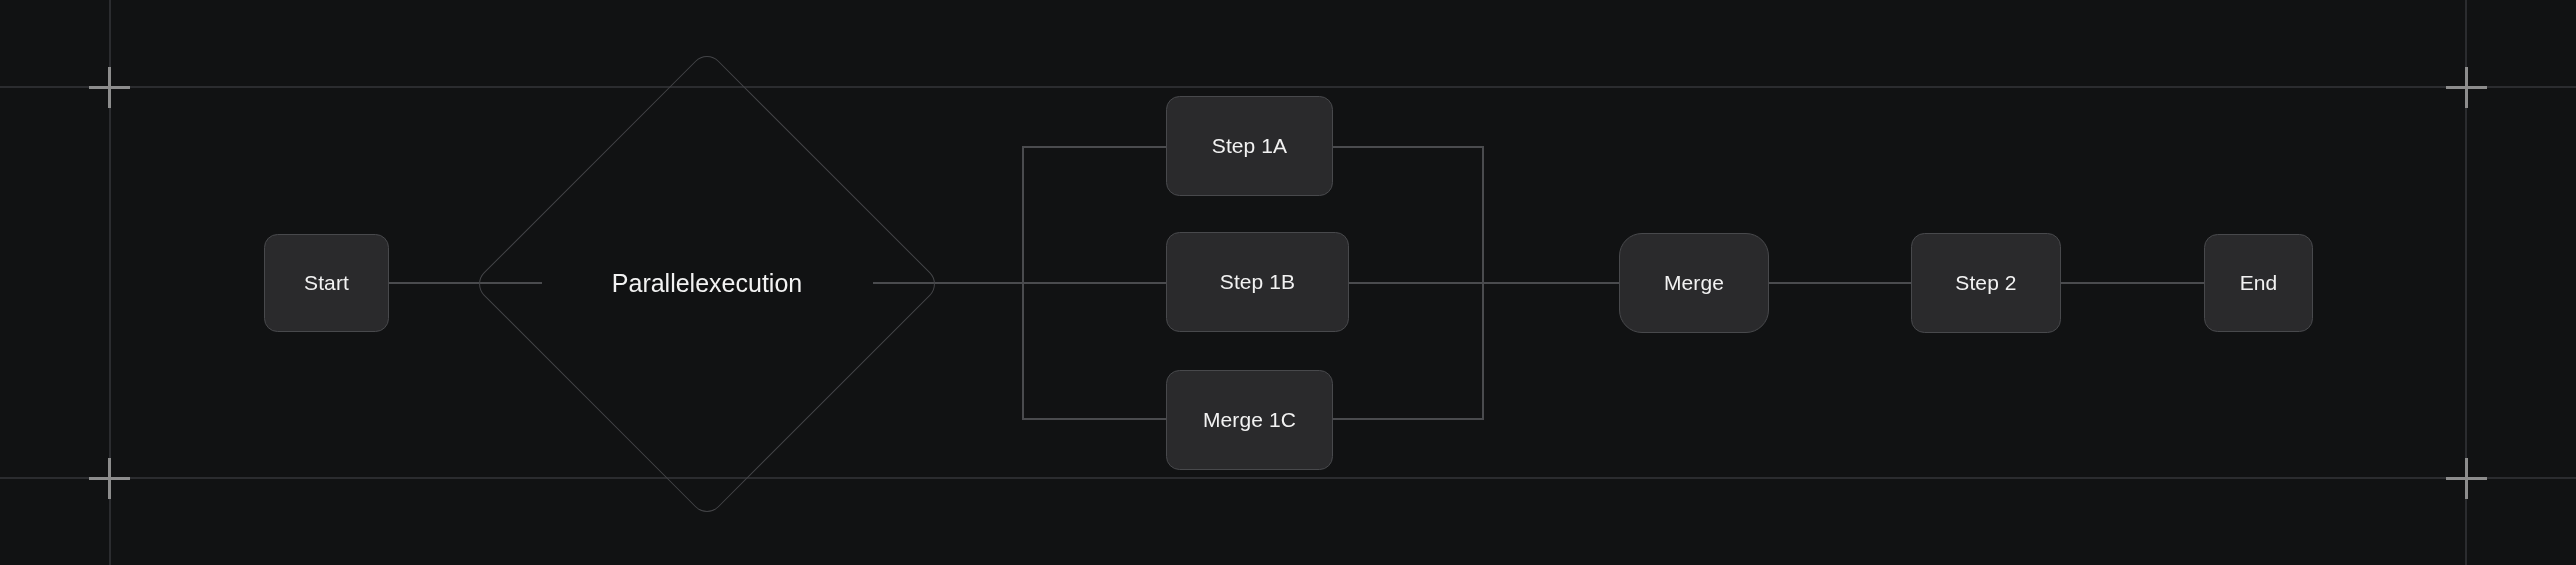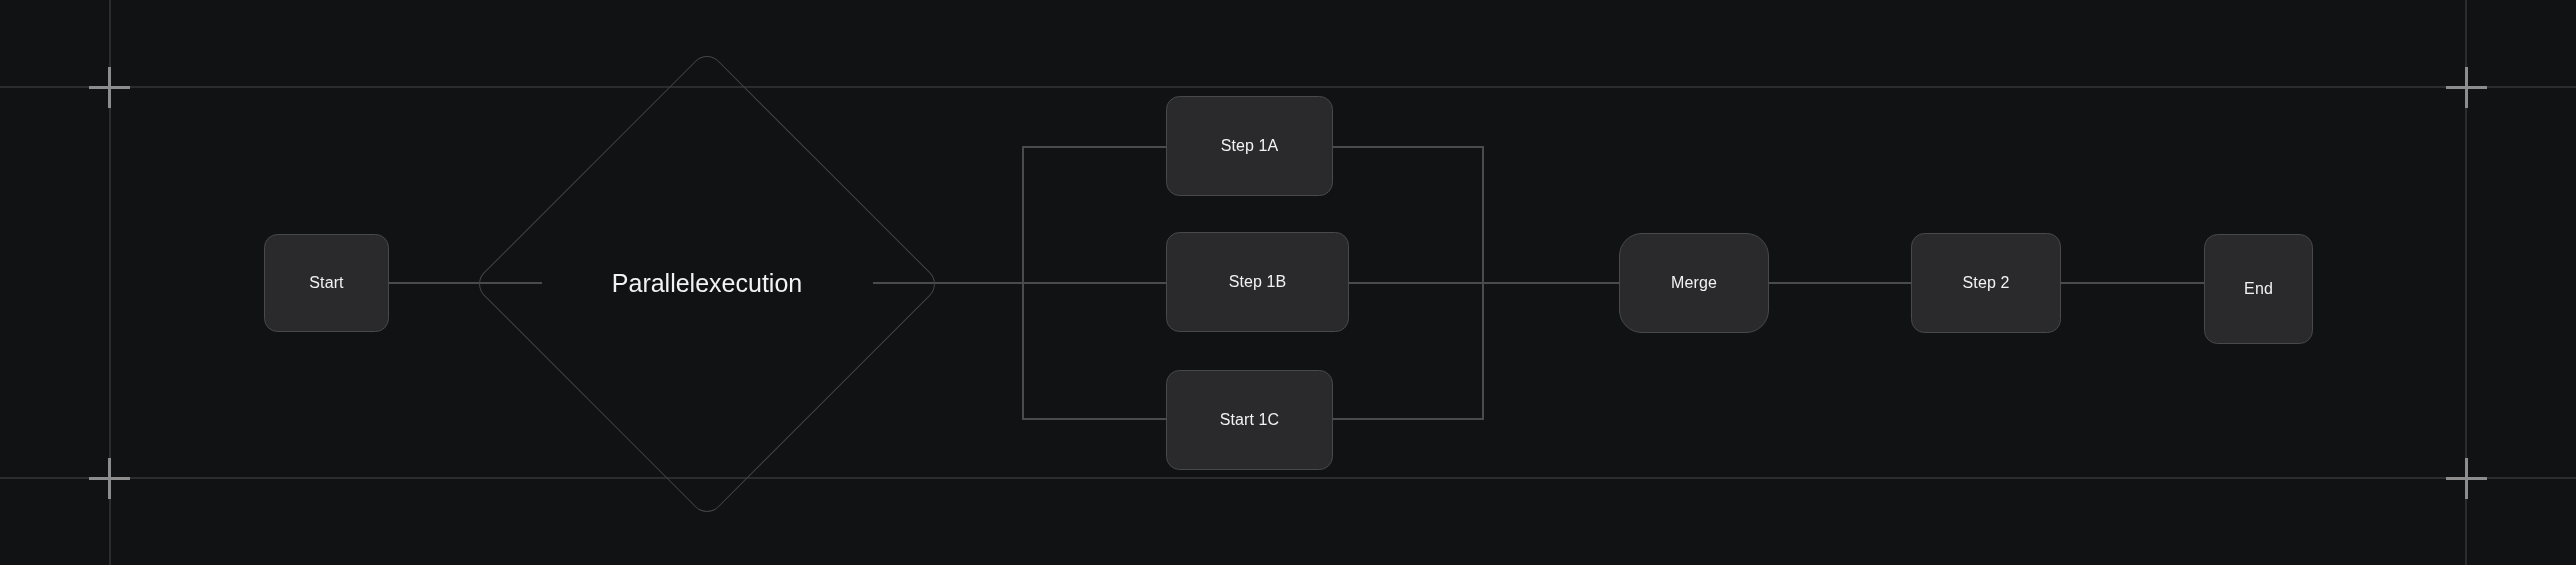--- a/index.html
+++ b/index.html
@@ -72,21 +72,21 @@
   .node {
     position: absolute;
     box-sizing: border-box;
     background: #2a2a2c;
     border: 1.5px solid #48494c;
     border-radius: 13.5px;
     display: flex;
     align-items: center;
     justify-content: center;
     color: #f2f2f2;
-    font-size: 16px;
+    font-size: 21px;
     letter-spacing: 0.1px;
     white-space: nowrap;
   }
 
   
   .diamond-wrap {
     position: absolute;
   }
   .diamond-shape {
     position: absolute;
@@ -179,29 +179,29 @@
 
   <div class="node" style="left:1166px; top:96px; width:167px; height:100px;">
     <span>Step 1A</span>
   </div>
 
   <div class="node" style="left:1166px; top:232px; width:183px; height:100px;text-align:right;">
     <span>Step 1B</span>
   </div>
 
   <div class="node" style="left:1166px; top:370px; width:167px; height:100px;">
-    <span>Start 1C</span>
+    <span>Merge 1C</span>
   </div>
 
   <div class="node" style="left:1619px; top:233px; width:150px; height:100px;border-radius:23px;">
     <span>Merge</span>
   </div>
 
   <div class="node" style="left:1911px; top:233px; width:150px; height:100px;">
     <span>Step 2</span>
   </div>
 
-  <div class="node" style="left:2204px; top:234px; width:109px; height:110px;">
+  <div class="node" style="left:2204px; top:234px; width:109px; height:98px;">
     <span>End</span>
   </div>
 
 </div>
 
 
 </body></html>

